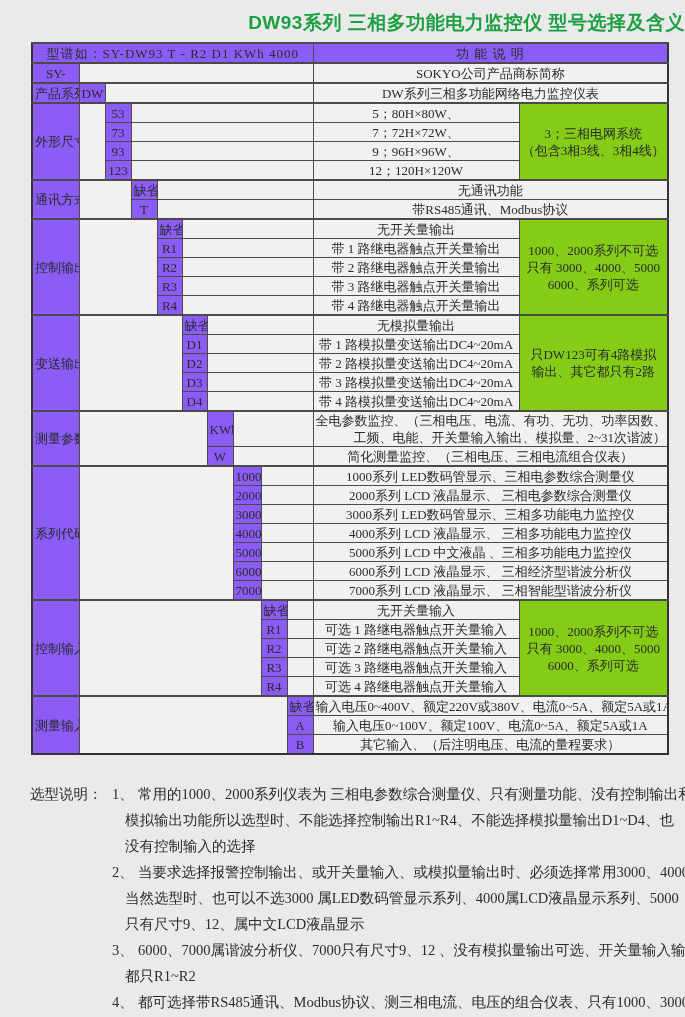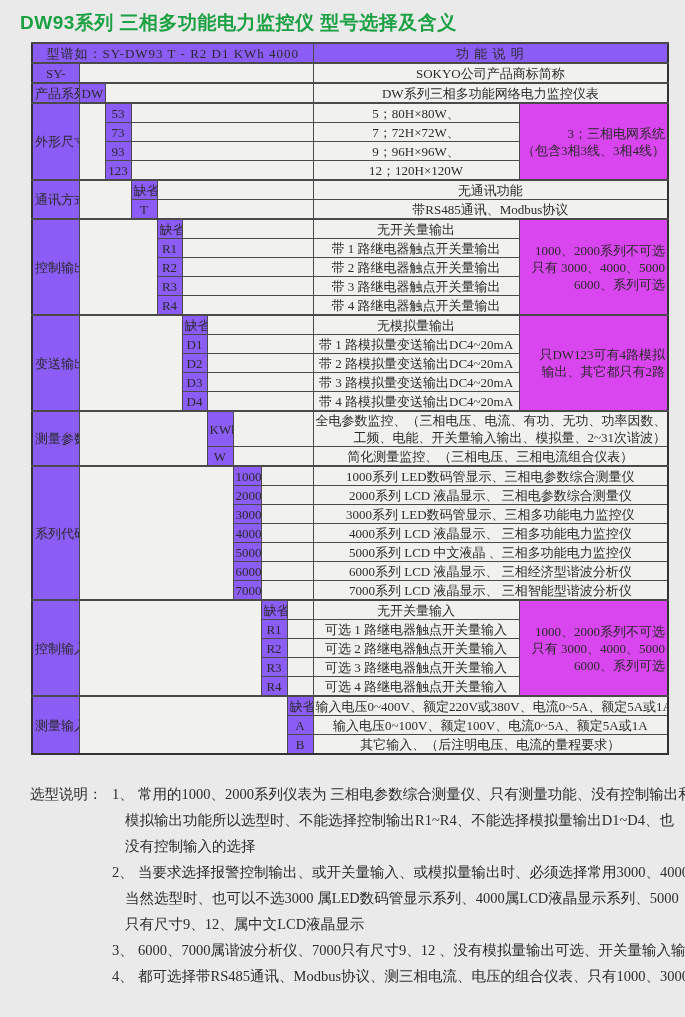--- a/index.html
+++ b/index.html
@@ -5,40 +5,40 @@
   html,body{margin:0;padding:0;}
   body{
     width:685px;height:1017px;overflow:hidden;
     background:#eaeaea;
     font-family:"Liberation Serif","DejaVu Serif",serif;
     color:#2b2b2b;
   }
   .title{
     padding:10px 0 6px 20px;
     font-family:"Liberation Sans","DejaVu Sans",sans-serif;
-    font-weight:bold;font-size:19px;color:#1ba142;letter-spacing:0.5px;
+    font-weight:bold;font-size:19px;color:#1ba142;letter-spacing:0.5px;text-align:right;
   }
   table.spec{
     margin-left:31px;
     border-collapse:collapse;table-layout:fixed;
     width:636px;
     border:2px solid #333;
     background:#f1f1ef;
   }
   table.spec td{
     border:1px solid #4a4a4a;
     height:18px;line-height:17px;
     font-size:13px;
     padding:0 2px;
     overflow:hidden;white-space:nowrap;
   }
   td.g{background:#8b5cf6;text-align:center;}
   td.w{background:#f1f1ef;}
   td.desc{background:#f1f1ef;text-align:center;padding-left:8px;}
-  td.note{background:#d946ef;text-align:right;white-space:normal;line-height:18px;}
+  td.note{background:#84cc16;text-align:center;white-space:normal;line-height:18px;}
   td.dl{border-left-width:2px;}
   tr.gt td{border-top-width:2px;}
   td.hdr{letter-spacing:1px;}
   td.kwh-cell{height:37px;}
   td.kwh-desc{white-space:normal;line-height:18px;}
   .kwh-l2{padding-left:38px;}
   .notes{
     margin:20px 0 0 30px;width:645px;
     font-size:14.5px;
   }
@@ -306,18 +306,19 @@
 
   <div class="nrow ind-num">
     <span class="nnum">2、</span><span>当要求选择报警控制输出、或开关量输入、或模拟量输出时、必须选择常用3000、4000、</span>
   </div>
   <div class="nrow ind-text"><span>当然选型时、也可以不选3000 属LED数码管显示系列、4000属LCD液晶显示系列、5000</span></div>
   <div class="nrow ind-text"><span>只有尺寸9、12、属中文LCD液晶显示</span></div>
 
   <div class="nrow ind-num">
     <span class="nnum">3、</span><span>6000、7000属谐波分析仪、7000只有尺寸9、12 、没有模拟量输出可选、开关量输入输出</span>
   </div>
+  <div class="nrow ind-text"><span>都只R1~R2</span></div>
 
   <div class="nrow ind-num">
     <span class="nnum">4、</span><span>都可选择带RS485通讯、Modbus协议、测三相电流、电压的组合仪表、只有1000、3000</span>
   </div>
 
 </div>
 
 </body></html>

